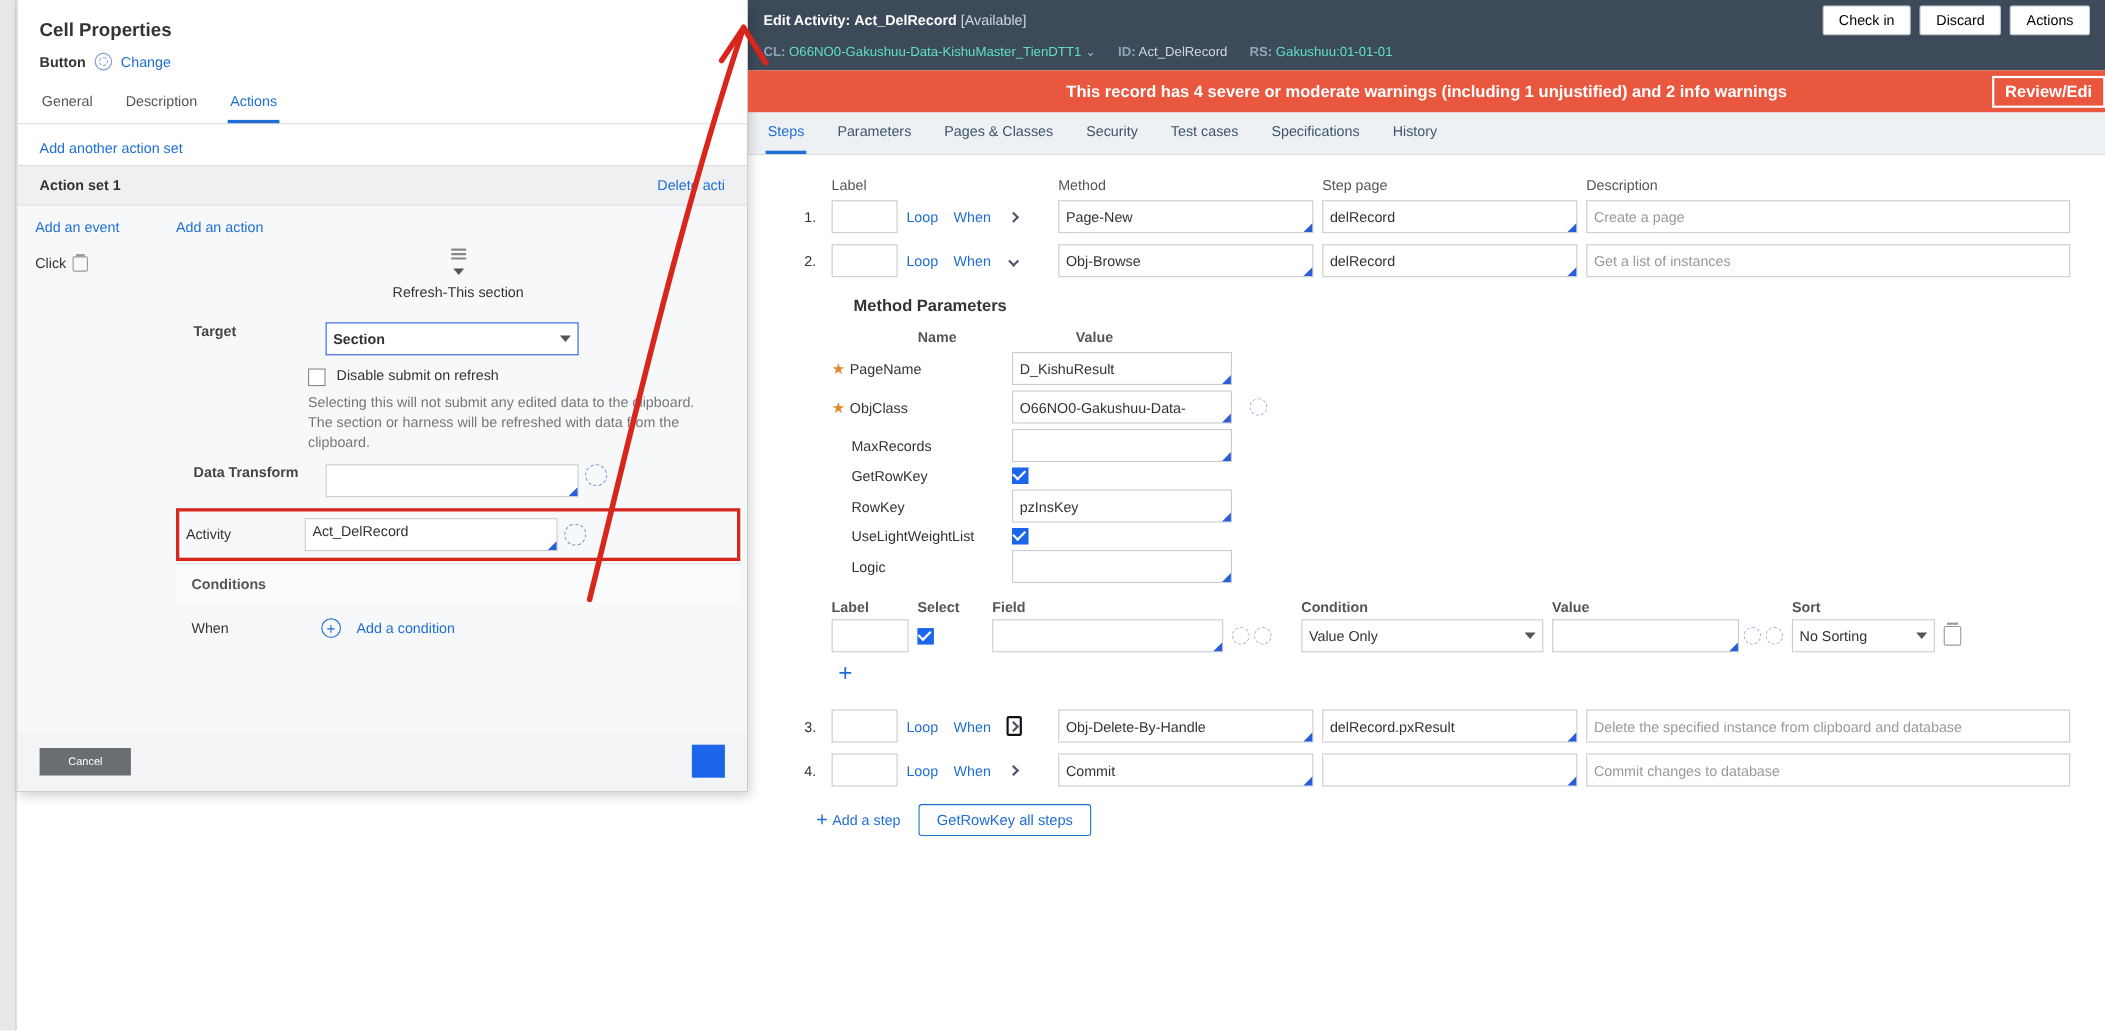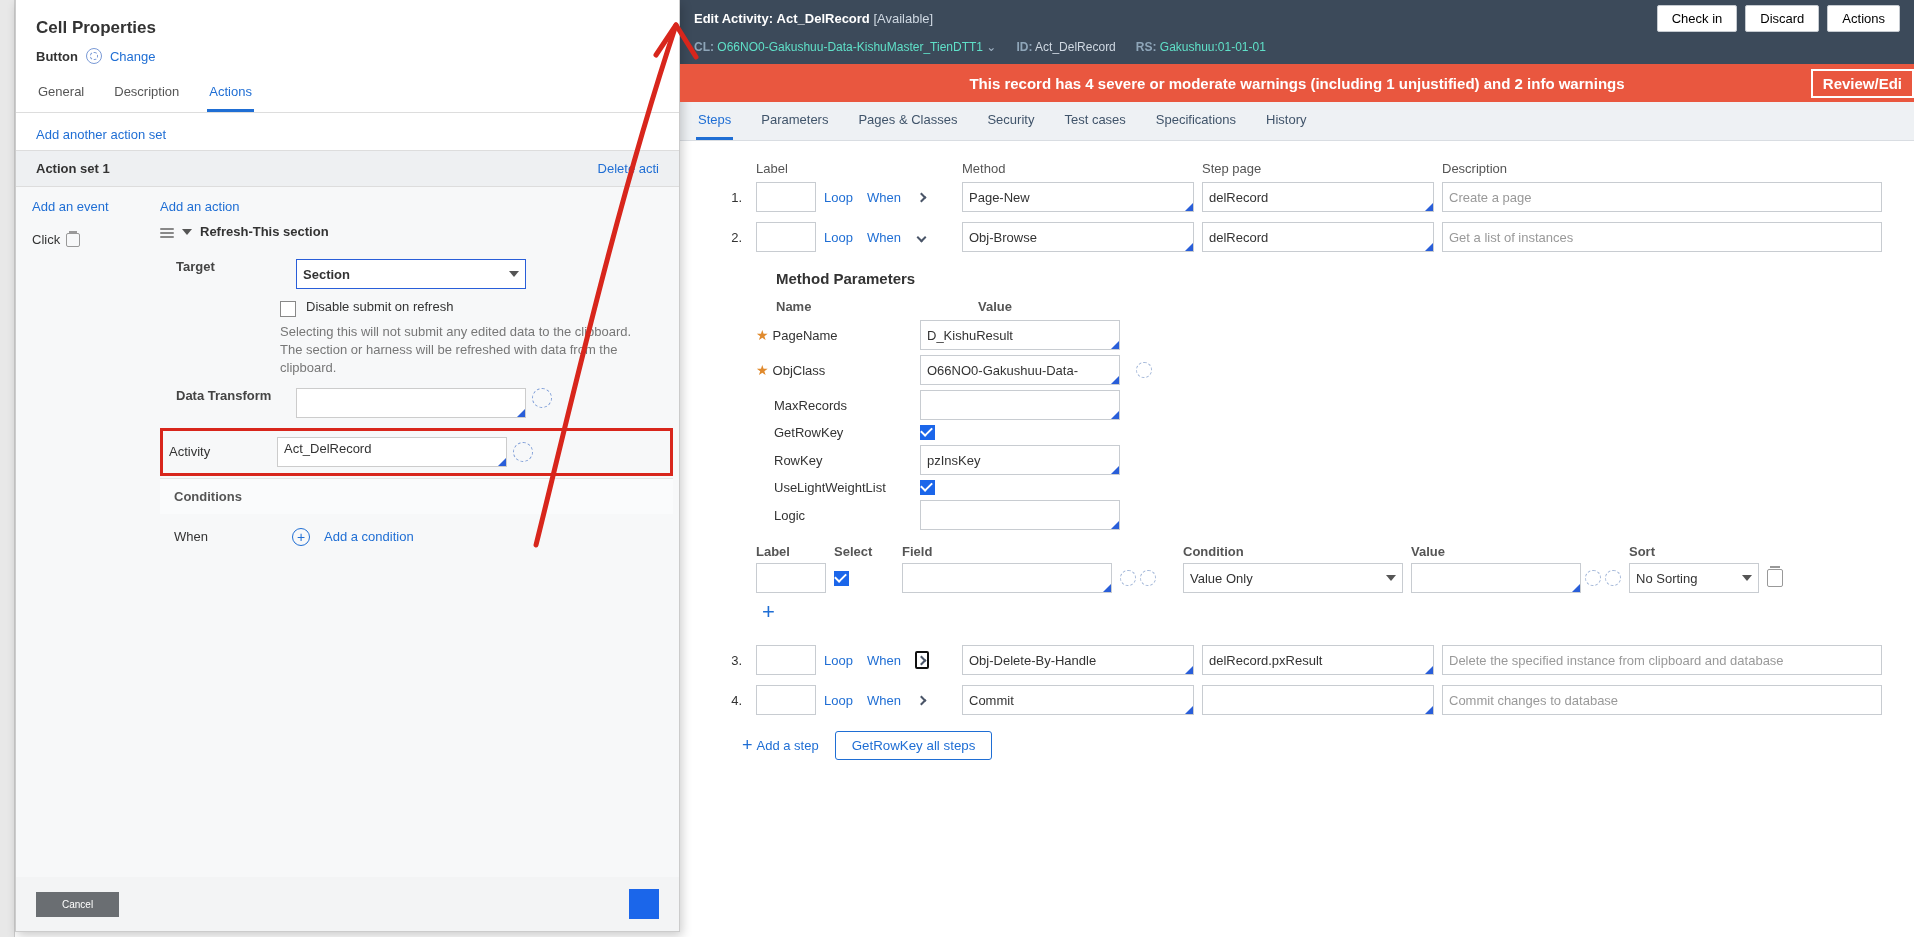--- a/index.html
+++ b/index.html
@@ -1,42 +1,42 @@
 <!DOCTYPE html>
 <html><head>
 <meta charset="utf-8">
 <style>
   * { box-sizing: border-box; font-family: Arial, sans-serif; }
   body { margin:0; padding:0; background:#fff; color:#333; font-size:13px; }
   .root { display:flex; width:1914px; height:937px; overflow:hidden; }
 
   
   .left-col { width:15px; background:#e8e8e8; border-right:1px solid #ccc; flex:0 0 15px; }
-  .dialog { width:665px; flex:0 0 665px; background:#fff; border:1px solid #ccc; border-top:none; box-shadow:2px 4px 10px rgba(0,0,0,.2); position:relative; display:flex; flex-direction:column; height:932px;}
+  .dialog { width:665px; flex:0 0 665px; background:#fff; border:1px solid #ccc; border-top:none; box-shadow:2px 4px 10px rgba(0,0,0,.2); position:relative; display:flex; flex-direction:column; height:720px;}
   .dlg-head { padding:18px 20px 6px; font-size:17px; font-weight:600; }
   .dlg-sub  { padding:4px 20px 6px; display:flex; align-items:center; gap:8px; }
   .dlg-sub .type{font-weight:600;}
   .gear-icon{width:16px;height:16px;border:1px solid #7a9ad6;border-radius:50%;position:relative;}
   .gear-icon::before{content:"";position:absolute;inset:3px;border:1px dashed #7a9ad6;border-radius:50%;}
   .change-link{color:#1f6ed4;cursor:pointer;}
   .dlg-tabs{display:flex;gap:26px;padding:0 20px;border-bottom:1px solid #ddd;margin-top:6px;}
   .dlg-tabs span{padding:8px 2px 10px;cursor:pointer;color:#555;}
   .dlg-tabs span.active{color:#1f6ed4;border-bottom:3px solid #1f6ed4;font-weight:500;}
   .addset{padding:14px 20px 8px;color:#1f6ed4;cursor:pointer;}
   .aset-bar{background:#eef0f2;padding:10px 20px;display:flex;justify-content:space-between;align-items:center;font-weight:600;border-top:1px solid #ddd;border-bottom:1px solid #ddd;}
   .aset-bar .del{color:#1f6ed4;font-weight:400;cursor:pointer;}
   .aset-body{display:flex;flex:1;background:#f7f8f9;overflow:hidden;}
   .ev-col{width:140px;padding:12px 16px;}
   .ev-col .add{color:#1f6ed4;cursor:pointer;display:block;margin-bottom:18px;}
   .ev-row{display:flex;align-items:center;gap:6px;color:#333;}
   .trash-icon{width:14px;height:14px;border:1px solid #999;border-radius:2px;position:relative;}
   .trash-icon::before{content:"";position:absolute;top:-3px;left:2px;right:2px;height:2px;background:#999;}
   .act-col{flex:1;padding:12px 6px 12px 4px;}
   .act-col .add{color:#1f6ed4;cursor:pointer;display:block;margin-bottom:10px;}
-  .act-row-title{display:flex;align-items:center;gap:8px;font-weight:700;padding-bottom:10px;}
+  .act-row-title{display:flex;align-items:center;gap:8px;font-weight:400;padding-bottom:10px;flex-direction:column;}
   .drag-icon{display:inline-block;width:14px;height:12px;}
   .drag-icon span{display:block;height:2px;background:#888;margin:2px 0;border-radius:1px;}
   .caret{display:inline-block;width:0;height:0;border-left:5px solid transparent;border-right:5px solid transparent;border-top:6px solid #555;}
   .form-row{display:flex;align-items:flex-start;margin:10px 16px;font-weight:bold;}
   .form-row .lbl{width:120px;color:#444;}
   .select,.txt{border:1px solid #295ed9;background:#fff;height:30px;padding:3px 6px;font-size:13px;}
   .select{width:230px;display:flex;align-items:center;justify-content:space-between;}
   .select .arr{width:0;height:0;border-left:5px solid transparent;border-right:5px solid transparent;border-top:6px solid #555;}
   .txt{border:1px solid #ccc;width:230px;position:relative;}
   .txt .corner,.select .corner,.pinput .corner{position:absolute;right:0;bottom:0;width:0;height:0;border-left:8px solid transparent;border-bottom:8px solid #295ed9;}
@@ -80,21 +80,21 @@
   .step-row{display:grid;grid-template-columns:46px 60px 130px 232px 232px 440px;gap:8px;align-items:center;margin-bottom:10px;}
   .num{text-align:right;padding-right:6px;}
   .pinput{border:1px solid #c8ccd1;height:30px;padding:4px 6px;background:#fff;position:relative;font-size:13px;display:flex;align-items:center;}
   .pinput.na{color:#999;}
   .loop-when{display:flex;gap:14px;align-items:center;color:#1f6ed4;}
   .loop-when .car{width:14px;height:14px;display:flex;align-items:center;justify-content:center;}
   .carrr{display:inline-block;width:7px;height:7px;border-top:2px solid #4a5568;border-right:2px solid #4a5568;transform:rotate(45deg);}
   .carrd{transform:rotate(135deg);}
   .box-car{border:2px solid #111;border-radius:2px;width:18px;height:18px;display:flex;align-items:center;justify-content:center;}
   .mparams{margin:18px 0 6px 74px;font-weight:600;font-size:15px;}
-  .mp-hdr{display:flex;gap:50px;margin:12px 0 6px 74px;color:#555;font-weight:600;}
+  .mp-hdr{display:flex;gap:50px;margin:12px 0 6px 74px;color:#555;font-weight:600;text-align:center;}
   .mp-row{display:flex;align-items:center;gap:12px;margin:5px 0 5px 54px;}
   .star{color:#e08a2d;font-size:14px;}
   .mp-row .pname{width:152px;display:flex;align-items:center;gap:4px;}
   .mp-row .pval{width:200px;}
   .chk{width:15px;height:15px;background:#1b66ea;position:relative;}
   .chk::after{content:"";position:absolute;left:3px;top:0;width:5px;height:9px;border:solid #fff;border-width:0 2px 2px 0;transform:rotate(45deg);}
 
   .logic-row{display:grid;grid-template-columns:70px 60px 210px 55px 220px 210px 130px 40px;gap:8px;align-items:center;margin:4px 0 4px 54px;}
   .logic-head{color:#555;font-weight:600;}
   .psel{border:1px solid #c8ccd1;height:30px;background:#fff;display:flex;align-items:center;justify-content:space-between;padding:0 6px;}

